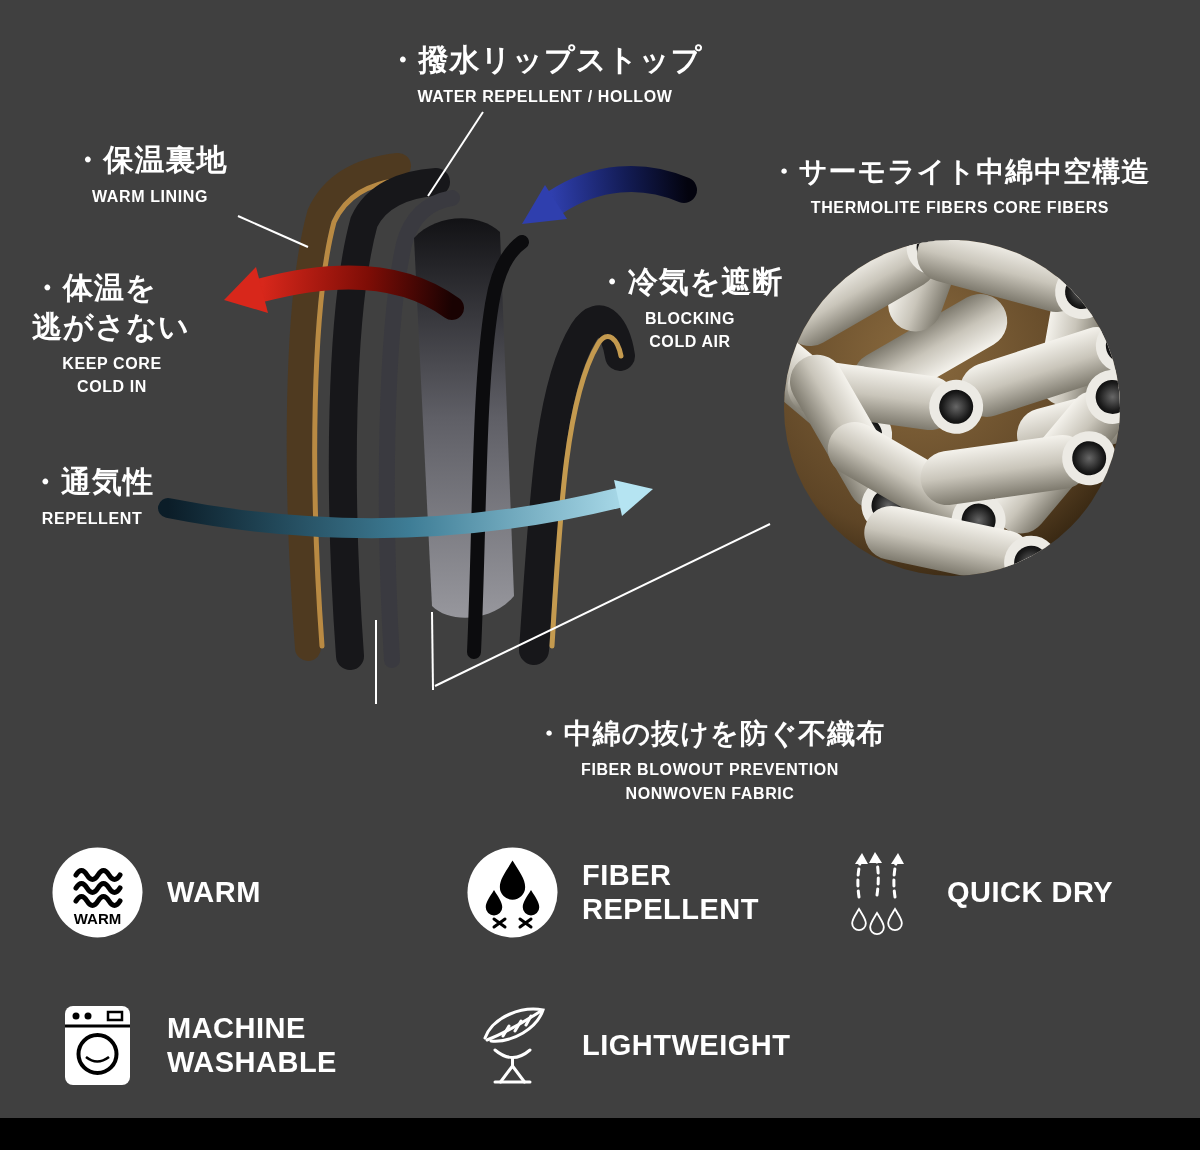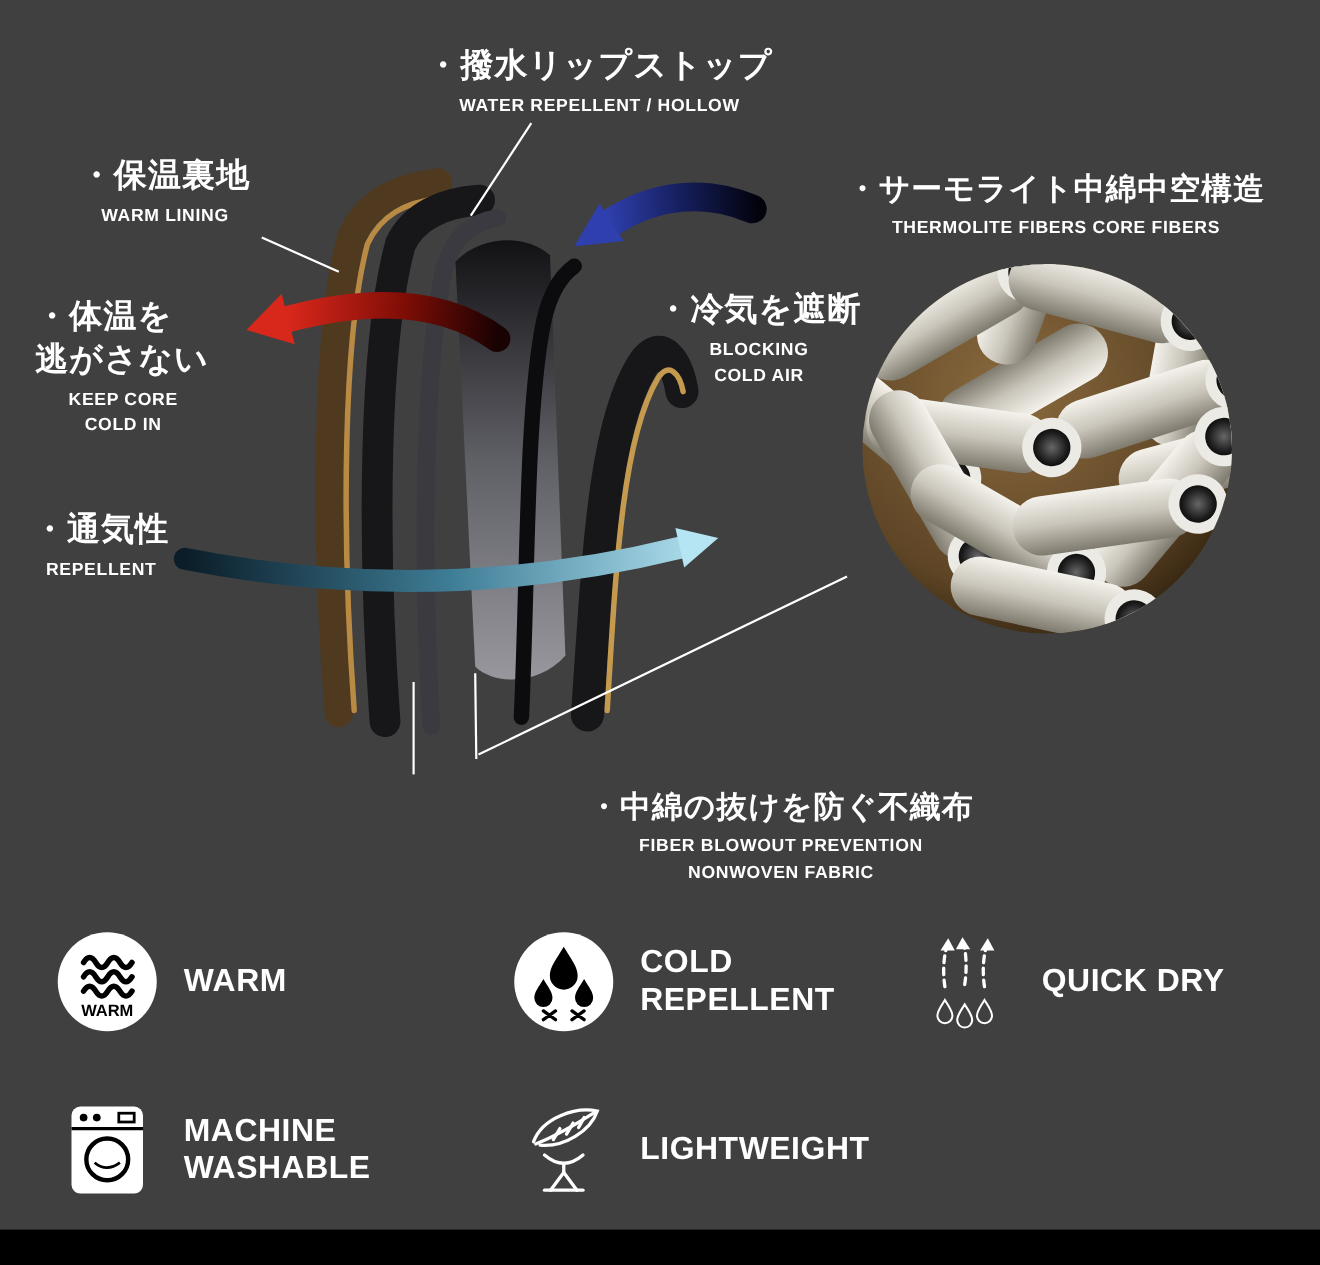--- a/index.html
+++ b/index.html
@@ -203,21 +203,21 @@
           <path transform="translate(47.5,34) scale(1.15)" d="M0,-16 C6,-6 11,0 11,7 A11,11 0 1 1 -11,7 C-11,0 -6,-6 0,-16 Z"></path>
           <path transform="translate(29,57) scale(0.75)" d="M0,-16 C6,-6 11,0 11,7 A11,11 0 1 1 -11,7 C-11,0 -6,-6 0,-16 Z"></path>
           <path transform="translate(66,57) scale(0.75)" d="M0,-16 C6,-6 11,0 11,7 A11,11 0 1 1 -11,7 C-11,0 -6,-6 0,-16 Z"></path>
         </g>
         <g stroke="#000" stroke-width="3" stroke-linecap="round">
           <path d="M29 74 l11 8 M40 74 l-11 8"></path>
           <path d="M55 74 l11 8 M66 74 l-11 8"></path>
         </g>
       </svg>
       <div class="badge-label">
-        <span>COLD</span>
+        <span>FIBER</span>
           <span>REPELLENT</span>
       </div>
     </div>
 
     <div class="badge">
       <svg width="95" height="95" viewBox="0 0 95 95">
         <g fill="none" stroke="#fff" stroke-width="3" stroke-linecap="round" stroke-dasharray="6 5">
           <path d="M29 52 q-3 -20 2 -38"></path>
           <path d="M47 50 q3 -20 -1 -38"></path>
           <path d="M65 52 q-3 -20 2 -38"></path>

